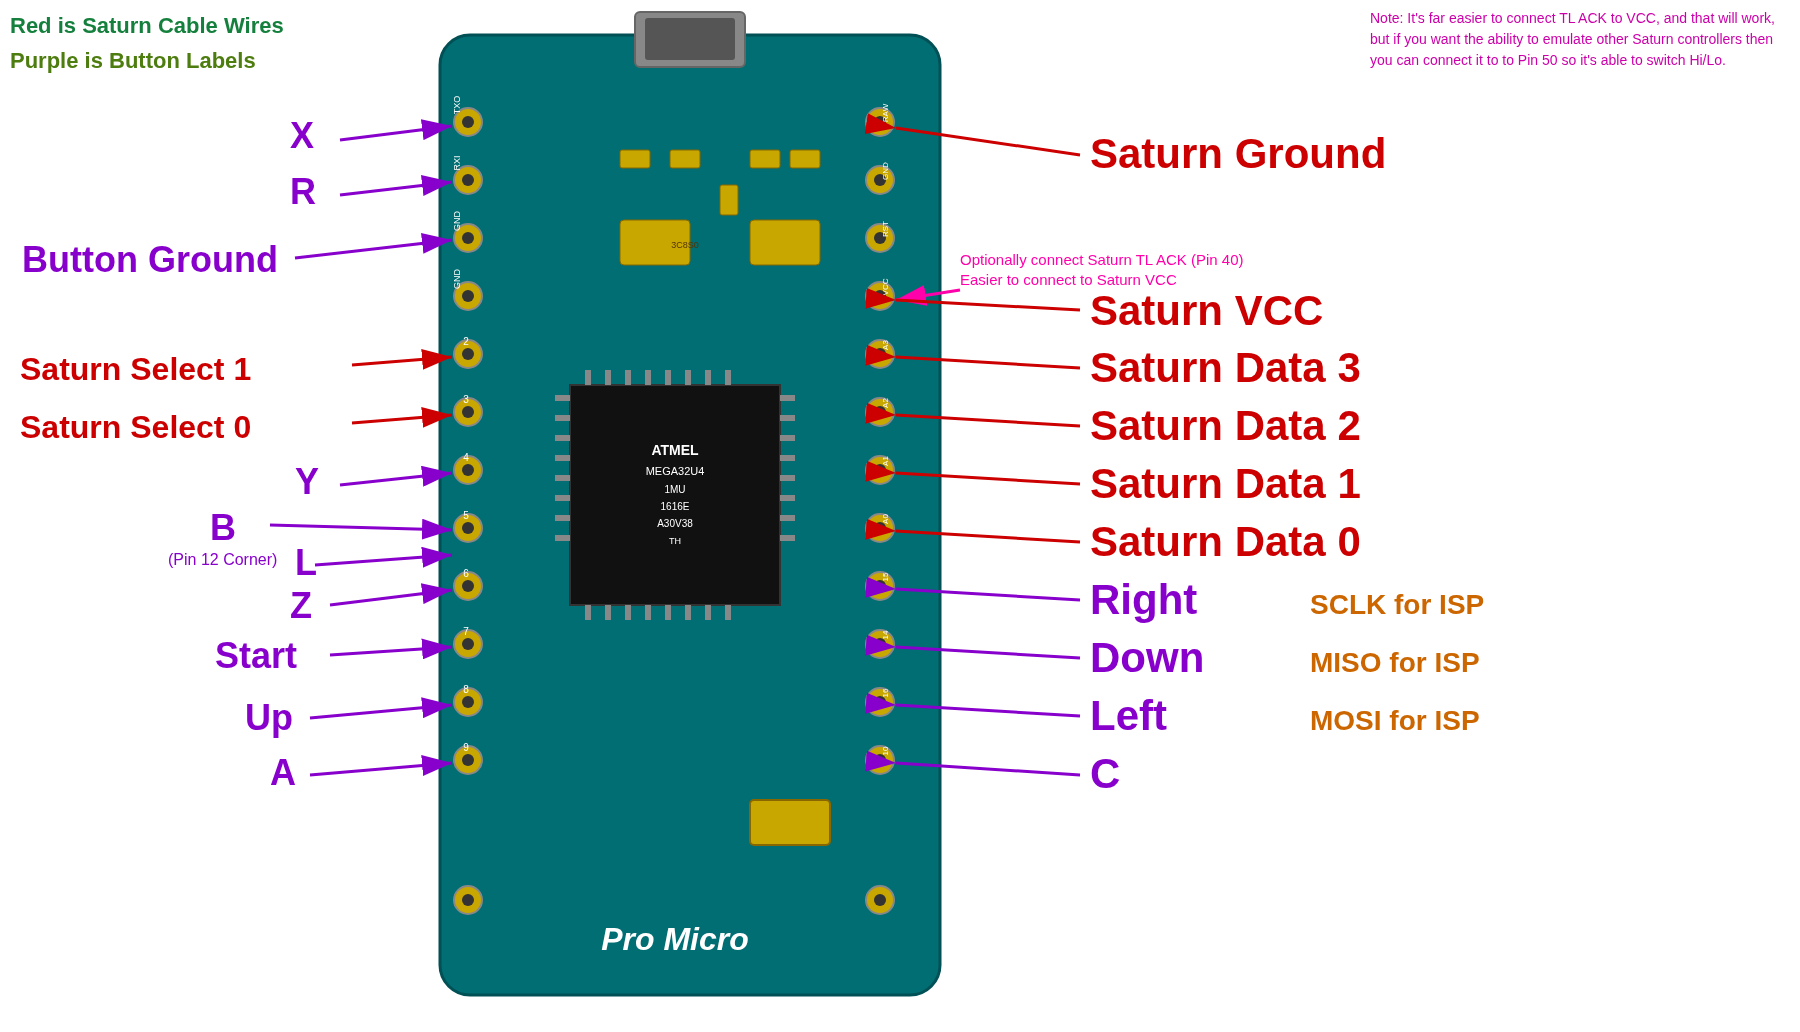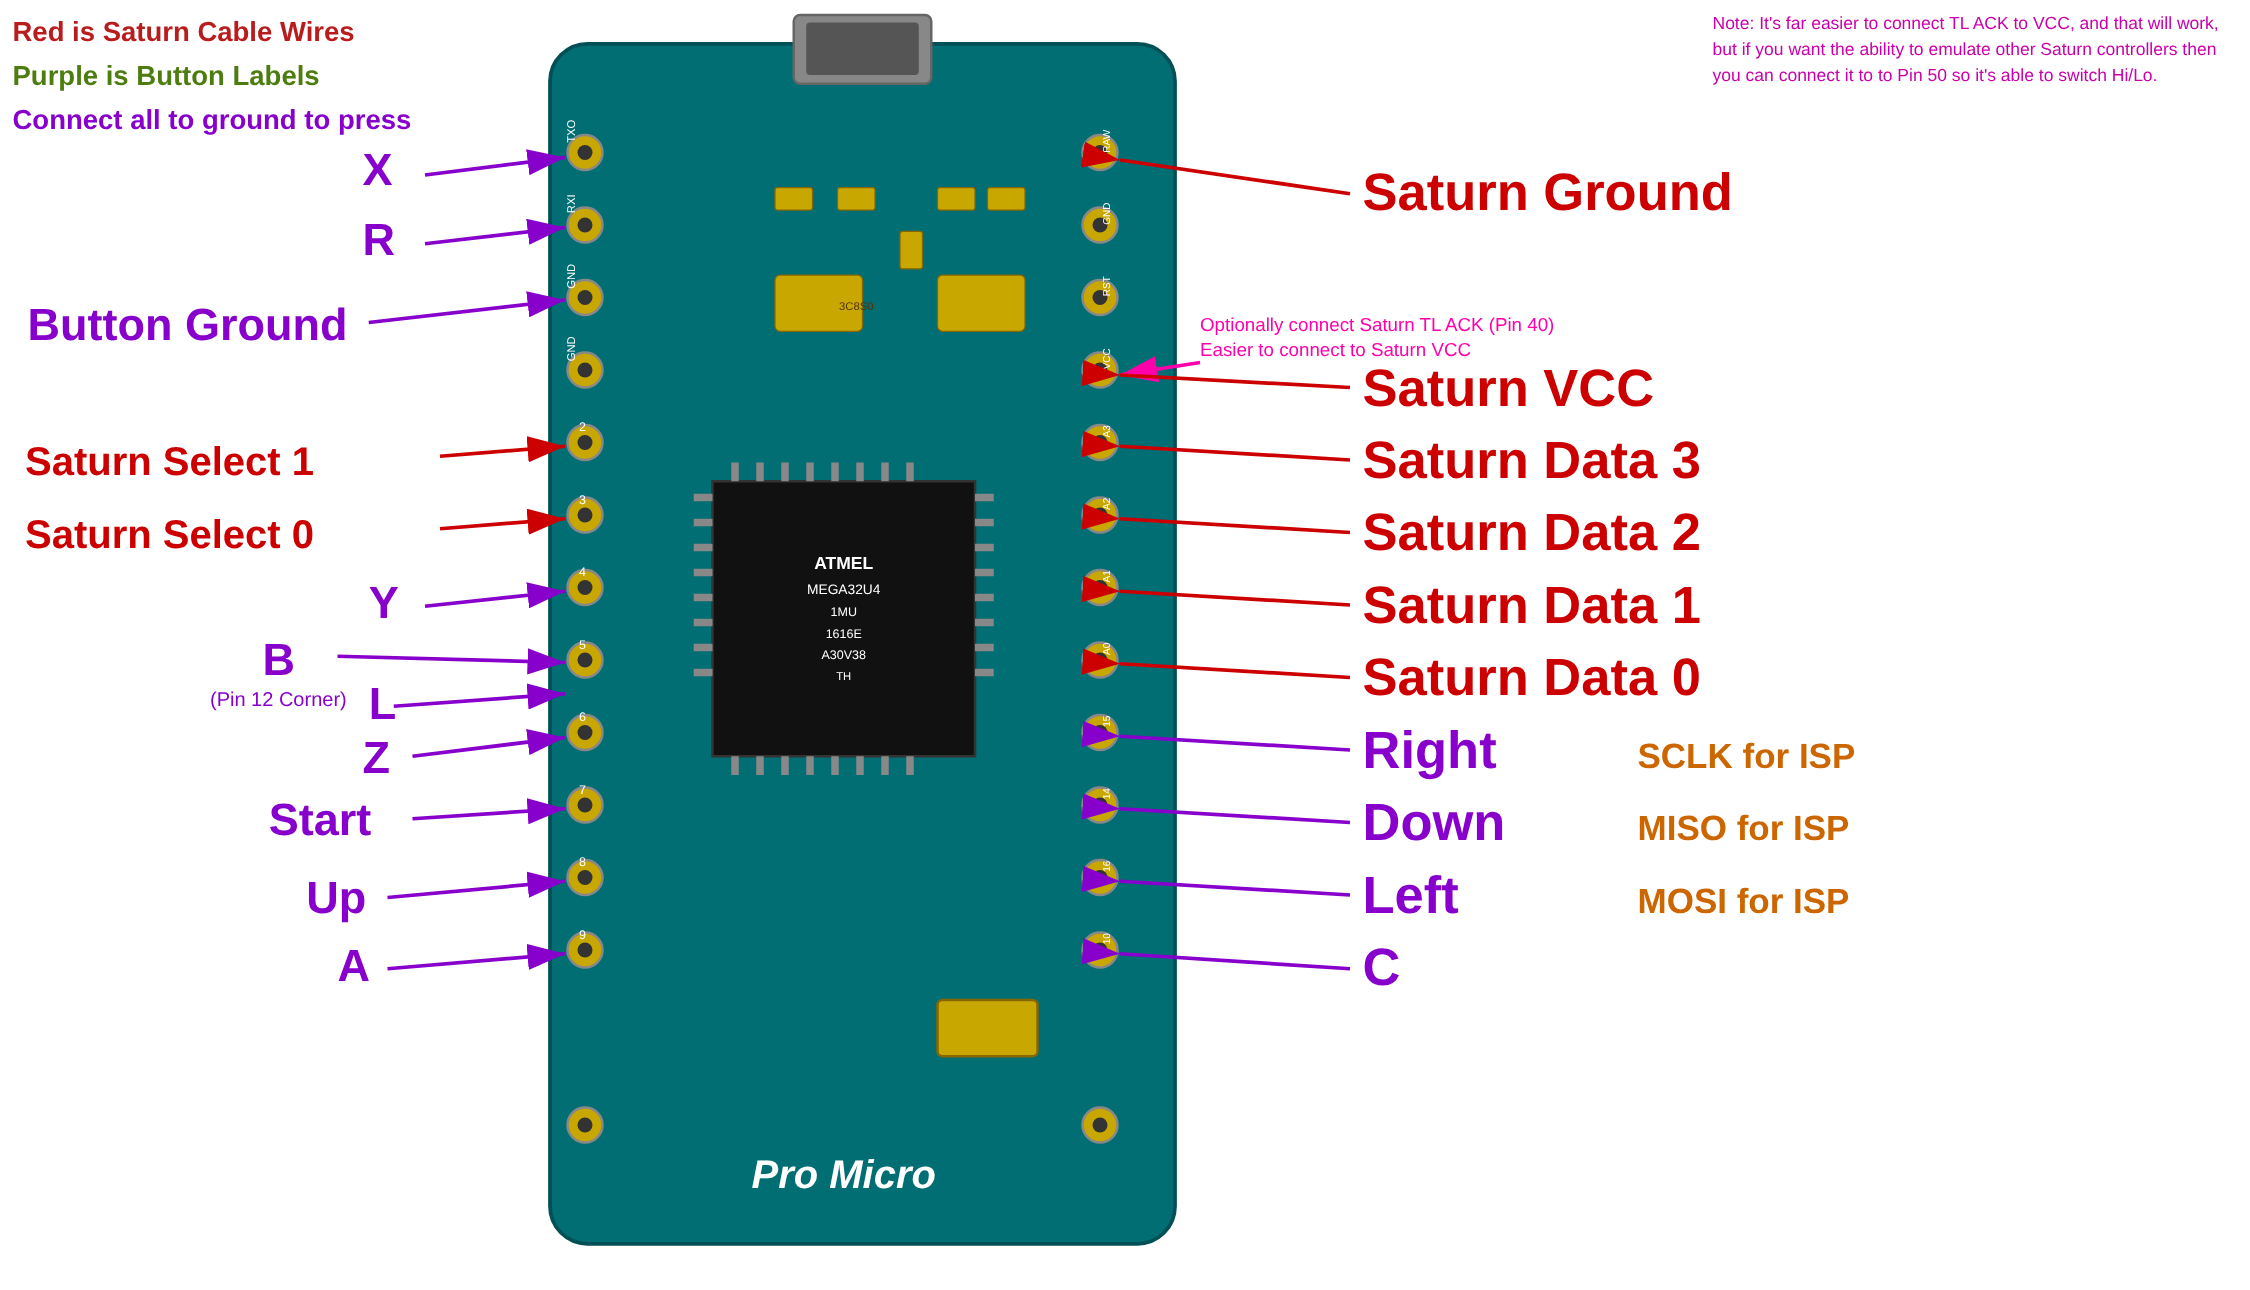--- a/index.html
+++ b/index.html
@@ -301,18 +301,17 @@
   <line x1="1080" y1="716" x2="896" y2="705" stroke="#8800cc" stroke-width="3" marker-end="url(#arrowhead-purple-left)"></line>
   <text x="1090" y="730" fill="#8800cc" font-size="42" font-weight="bold">Left</text>
   <text x="1310" y="730" fill="#cc6600" font-size="28" font-weight="bold">MOSI for ISP</text>
 
   <line x1="1080" y1="775" x2="896" y2="763" stroke="#8800cc" stroke-width="3" marker-end="url(#arrowhead-purple-left)"></line>
   <text x="1090" y="788" fill="#8800cc" font-size="42" font-weight="bold">C</text>
 
 </svg>
 
 <div class="legend">
-  <div style="color:#b91c1c; font-size:22px; font-weight:bold;">Red is Saturn Cable Wires</div>
+  <div style="color:#15803d; font-size:22px; font-weight:bold;text-align:center;">Red is Saturn Cable Wires</div>
   <div style="color:#4d7c0f; font-size:22px; font-weight:bold;">Purple is Button Labels</div>
-  <div style="color:#8800cc; font-size:22px; font-weight:bold;">Connect all to ground to press</div>
 </div>
 
 <div class="note-text">Note: It's far easier to connect TL ACK to VCC, and that will work, but if you want the ability to emulate other Saturn controllers then you can connect it to to Pin 50 so it's able to switch Hi/Lo.</div>
 
 </body></html>

